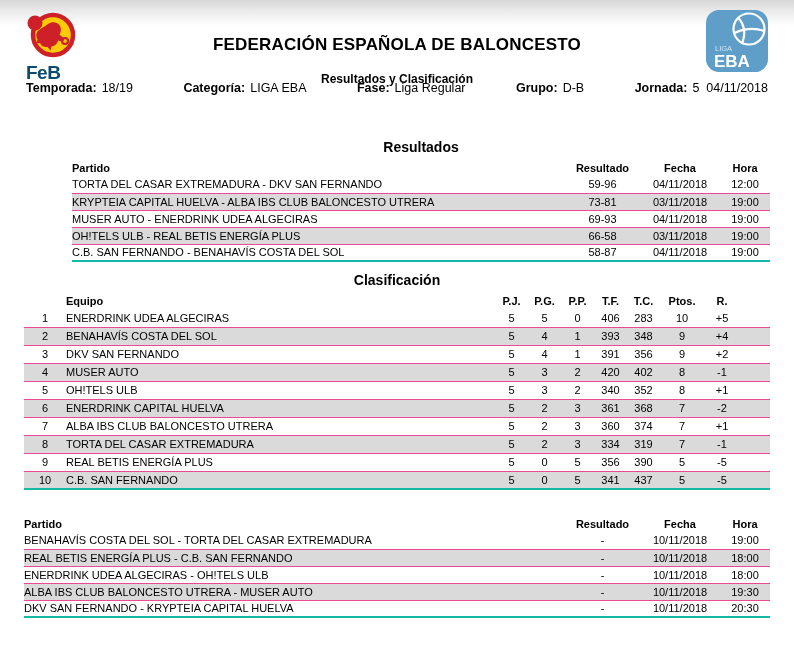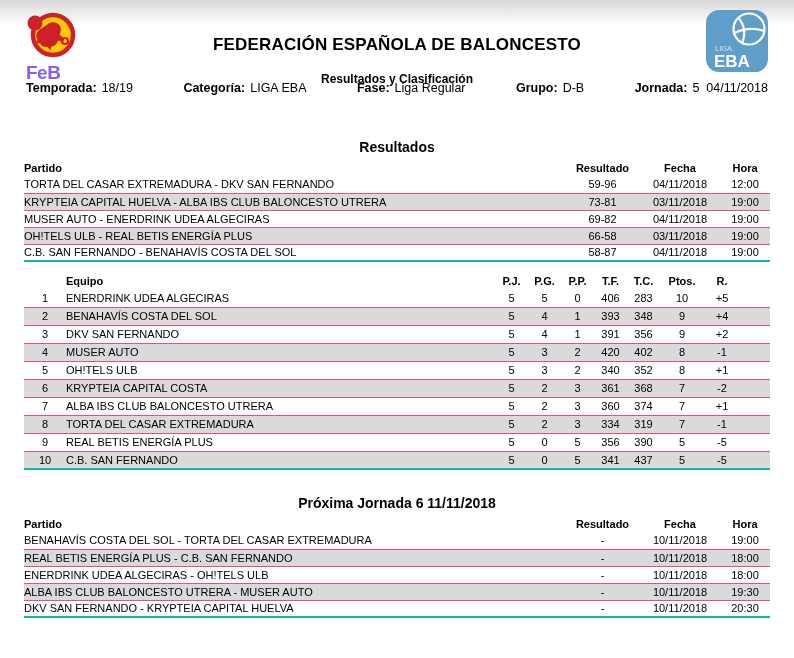--- a/index.html
+++ b/index.html
@@ -8,29 +8,29 @@
     background:#ffffff;color:#000;
     font-family:"Liberation Sans", sans-serif;
   }
   .top-grad{position:absolute;top:0;left:0;width:100%;height:26px;
     background:linear-gradient(to bottom,#d8d8d8 0%,#efefef 55%,#ffffff 100%);}
   header{position:relative;height:82px;}
   .titles{position:relative;text-align:center;padding-top:18px;}
   .titles h1{margin:17px;font-size:17px;font-weight:bold;letter-spacing:.2px;}
   .titles h2{margin:8px 0 0 0;font-size:12px;font-weight:bold;}
   .feb-logo{position:absolute;left:26px;top:10px;width:60px;text-align:left;cursor:pointer;}
-  .feb-word{font-weight:bold;font-size:19px;line-height:1;color:#8b5cf6;letter-spacing:-.5px;margin-top:-1px;}
+  .feb-word{font-weight:bold;font-size:19px;line-height:1;color:#0c4a6e;letter-spacing:-.5px;margin-top:-1px;}
   .eba-logo{position:absolute;right:26px;top:10px;width:62px;height:62px;cursor:pointer;}
   .info-bar{display:flex;justify-content:space-between;align-items:baseline;
     padding:0 26px;font-size:12.5px;line-height:13px;}
   .info-field .lbl{font-weight:bold;}
   .info-field .val{margin-left:5px;white-space:pre;}
   .tables{margin:0 24px;width:746px;}
   section h3{text-align:center;font-size:14px;font-weight:bold;margin:0 0 4px 0;}
-  .sec-res{margin-top:44px;}
+  .sec-res{margin-top:44px;margin-left:48px;}
   .sec-cls{margin-top:10px;}
   .sec-prx{margin-top:25px;}
   table{width:100%;border-collapse:collapse;table-layout:fixed;font-size:11px;}
   th,td{box-sizing:border-box;padding:0;white-space:nowrap;overflow:hidden;vertical-align:middle;}
   thead th{font-weight:bold;height:17px;}
   tbody td{height:17px;}
   .cls tbody td{height:18px;}
   tbody tr{border-bottom:1px solid #ec4899;}
   tbody tr:nth-child(even){background:#dadada;}
   tbody tr:last-child{border-bottom:2px solid #14b8a6;}
@@ -117,41 +117,42 @@
             <td class="c">12:00</td>
           </tr>
           <tr>
             <td class="l">KRYPTEIA CAPITAL HUELVA - ALBA IBS CLUB BALONCESTO UTRERA</td>
             <td class="c">73-81</td>
             <td class="c">03/11/2018</td>
             <td class="c">19:00</td>
           </tr>
           <tr>
             <td class="l">MUSER AUTO - ENERDRINK UDEA ALGECIRAS</td>
-            <td class="c">69-82</td>
+            <td class="c">69-93</td>
             <td class="c">04/11/2018</td>
             <td class="c">19:00</td>
           </tr>
           <tr>
             <td class="l">OH!TELS ULB - REAL BETIS ENERGÍA PLUS</td>
             <td class="c">66-58</td>
             <td class="c">03/11/2018</td>
             <td class="c">19:00</td>
           </tr>
           <tr>
             <td class="l">C.B. SAN FERNANDO - BENAHAVÍS COSTA DEL SOL</td>
             <td class="c">58-87</td>
             <td class="c">04/11/2018</td>
             <td class="c">19:00</td>
           </tr>
         </tbody>
     </table>
   </section>
 
   <section class="sec-cls">
+    <h3>Clasificación</h3>
     <table class="cls">
       <colgroup>
           <col style="width:42px">
           <col>
           <col style="width:33px">
           <col style="width:33px">
           <col style="width:33px">
           <col style="width:33px">
           <col style="width:33px">
           <col style="width:44px">
@@ -221,21 +222,21 @@
             <td class="c">5</td>
             <td class="c">3</td>
             <td class="c">2</td>
             <td class="c">340</td>
             <td class="c">352</td>
             <td class="c">8</td>
             <td class="c">+1</td>
           </tr>
           <tr>
             <td class="c">6</td>
-            <td class="l">KRYPTEIA CAPITAL COSTA</td>
+            <td class="l">ENERDRINK CAPITAL HUELVA</td>
             <td class="c">5</td>
             <td class="c">2</td>
             <td class="c">3</td>
             <td class="c">361</td>
             <td class="c">368</td>
             <td class="c">7</td>
             <td class="c">-2</td>
           </tr>
           <tr>
             <td class="c">7</td>
@@ -279,21 +280,20 @@
             <td class="c">341</td>
             <td class="c">437</td>
             <td class="c">5</td>
             <td class="c">-5</td>
           </tr>
         </tbody>
     </table>
   </section>
 
   <section class="sec-prx">
-    <h3>Próxima Jornada  6 11/11/2018</h3>
     <table class="prx">
       <colgroup>
           <col>
           <col style="width:75px">
           <col style="width:80px">
           <col style="width:50px">
         </colgroup>
       <thead>
         <tr>
           <th class="l">Partido</th>

